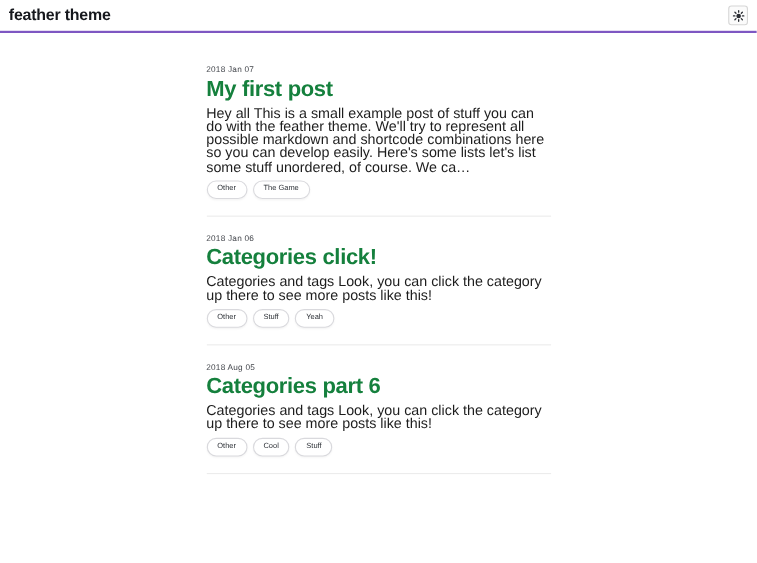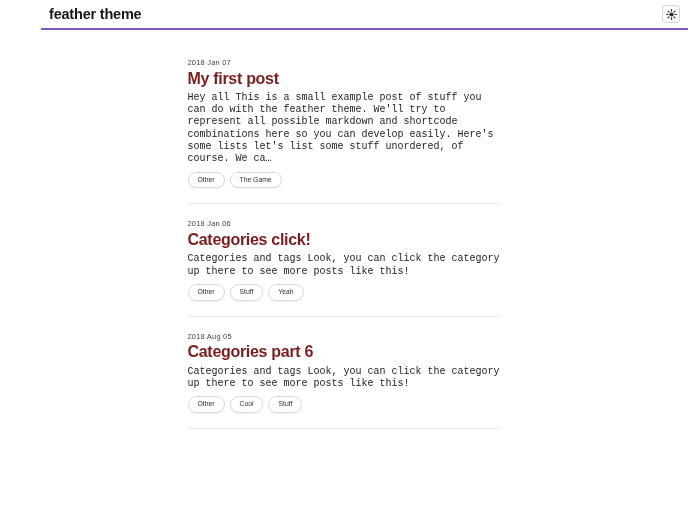--- a/index.html
+++ b/index.html
@@ -7,46 +7,45 @@
   body {
     width: 688px; height: 512px;
     background: #ffffff;
     font-family: "Liberation Sans", sans-serif;
     overflow: hidden;
   }
   header {
     display: flex; align-items: center; justify-content: space-between;
     height: 30px; padding: 0 8px;
     border-bottom: 2px solid var(--accent, #7e57c2);
-    margin-left: 41px;
   }
   .site-title {
     font-size: 14.5px; font-weight: 800; letter-spacing: -0.2px;
     color: #16181d; cursor: pointer;
   }
   .toggle-btn {
     width: 18px; height: 18px; padding: 0;
     border: 1px solid #d6d6d6; border-radius: 3px;
     background: #fbfbfb;
     display: flex; align-items: center; justify-content: center;
     cursor: pointer;
   }
   main { width: 345px; margin: 0 auto; padding-top: 13px; }
   .post { margin: 16px; }
   .post-date {
     font-size: 7.5px; line-height: 1; color: #43464c; letter-spacing: 0.2px;
   }
   .post-title {
-    font-size: 16px; line-height: 1.15; font-weight: 800;
-    letter-spacing: -0.3px; color: #7f1d1d;
+    font-size: 20px; line-height: 1.15; font-weight: 800;
+    letter-spacing: -0.3px; color: #15803d;
     margin: 3px 0 4px; cursor: pointer;
   }
   .post-excerpt {
-    font-family: Liberation Mono, monospace;
-    font-size: 10px; line-height: 12.3px; color: #1d1d1d;
+    font-family: Liberation Sans, sans-serif;
+    font-size: 13px; line-height: 12.3px; color: #1d1d1d;
     margin: 0 0 6px;
   }
   .post-tags { display: flex; gap: 5px; }
   .tag {
     display: inline-block;
     font-size: 6.8px; line-height: 1; color: #2e3238;
     border: 1px solid #d9d9dd; border-radius: 999px;
     padding: 4px 9px; background: #ffffff;
     box-shadow: 0 1px 2px rgba(0,0,0,0.05);
     cursor: pointer;

